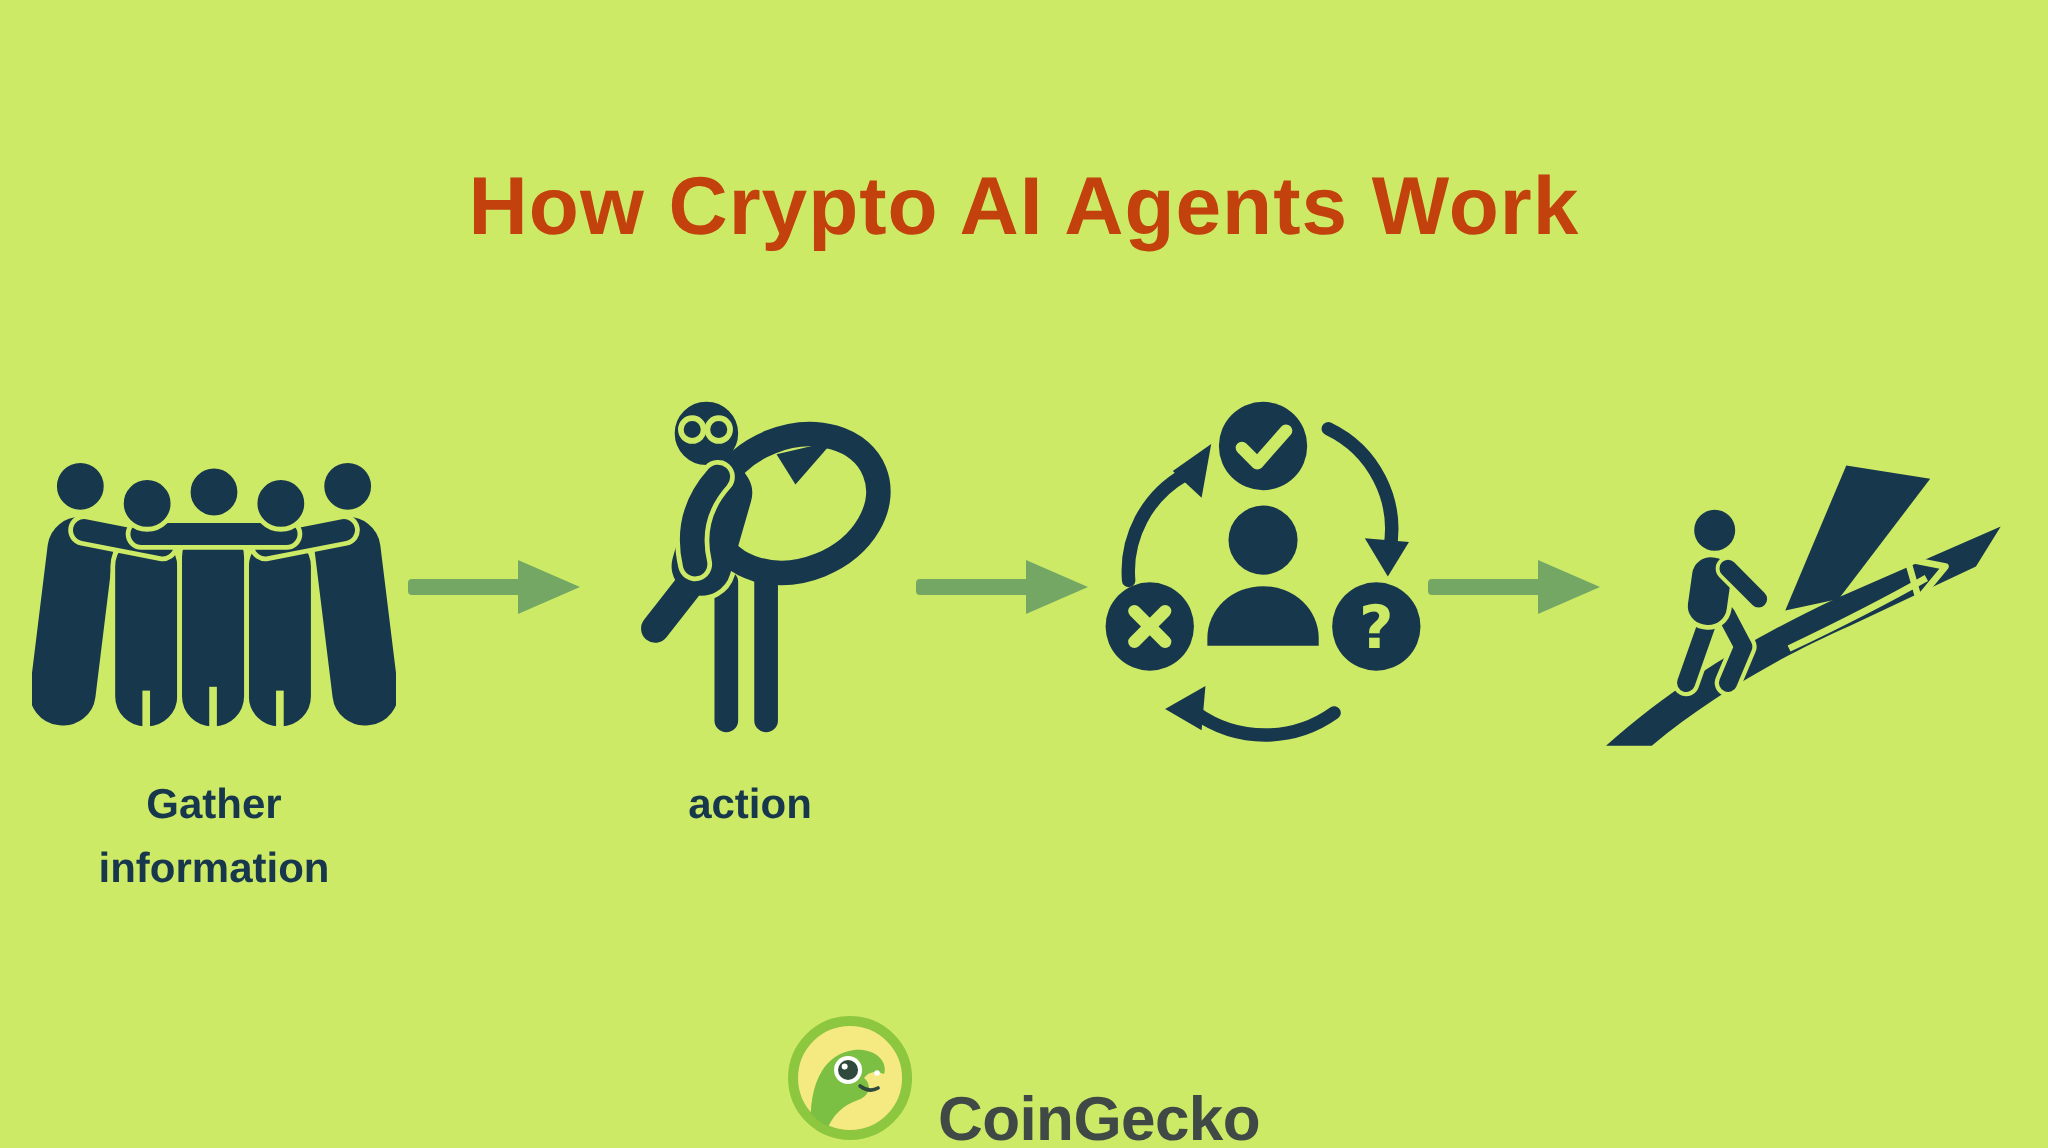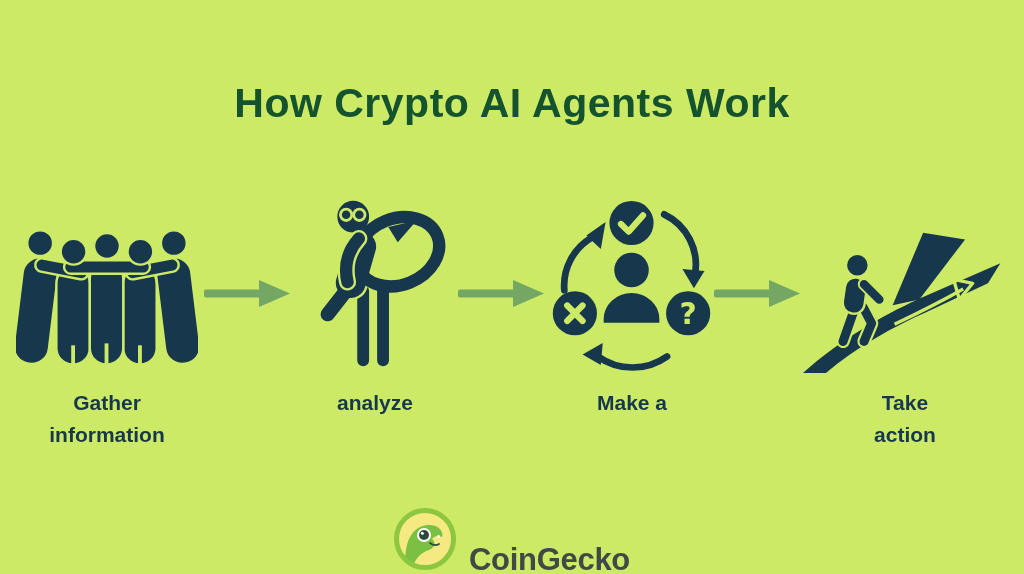--- a/index.html
+++ b/index.html
@@ -7,21 +7,21 @@
     position:relative;
     width:1024px;height:574px;
     background:#cdea67;
     overflow:hidden;
     font-family:"Liberation Sans",sans-serif;
   }
   .title{
     position:absolute;top:80px;left:0;width:100%;
     text-align:center;
     font-size:41px;font-weight:800;letter-spacing:.5px;
-    color:#14532d;
+    color:#c2410c;
   }
   .step{position:absolute;width:220px;top:0;height:574px;pointer-events:none;}
   .step-1{left:-3px;}
   .step-2{left:265px;}
   .step-3{left:522px;}
   .step-4{left:795px;}
   .icon-slot{
     position:absolute;top:193px;left:0;width:220px;height:180px;
     display:flex;align-items:flex-end;justify-content:center;
   }
@@ -104,21 +104,21 @@
         <g stroke="#17374d" fill="none" stroke-linecap="round">
           <path d="M66 82 L30 128" stroke-width="15"></path>
           <ellipse cx="104" cy="62" rx="45" ry="35" stroke-width="13" transform="rotate(-22 104 62)"></ellipse>
         </g>
         <path d="M94 36 L124 29 L104 52 Z" fill="#17374d"></path>
         <path d="M63 48 Q45 68 51 94" stroke="#cdea67" stroke-width="18" fill="none" stroke-linecap="round"></path>
         <path d="M63 48 Q45 68 51 94" stroke="#17374d" stroke-width="13" fill="none" stroke-linecap="round"></path>
       </svg>
     </div>
     <div class="label">
-      <div>analyze</div>
+      <div>action</div>
     </div>
   </div>
 
   <svg class="connector connector-2" viewBox="0 0 90 32" aria-hidden="true">
     <rect x="2" y="12.5" width="58" height="8" rx="2" fill="#74a764"></rect>
     <polygon points="57,3 88,16.5 57,30" fill="#74a764"></polygon>
   </svg>
 
   <div class="step step-3">
     <div class="icon-slot">
@@ -137,21 +137,20 @@
         <path d="M58 134 v-4 a29 27 0 0 1 58 0 v4 z" fill="#17374d"></path>
         <circle cx="87" cy="30" r="23" fill="#17374d"></circle>
         <path d="M76 31 l8 8 l15 -17" stroke="#cdea67" stroke-width="6.5" fill="none" stroke-linecap="round" stroke-linejoin="round"></path>
         <circle cx="28" cy="124" r="23" fill="#17374d"></circle>
         <path d="M20 116 l16 16 M36 116 l-16 16" stroke="#cdea67" stroke-width="6.5" fill="none" stroke-linecap="round"></path>
         <circle cx="146" cy="124" r="23" fill="#17374d"></circle>
         <text x="146" y="135" text-anchor="middle" font-size="31" font-weight="bold" fill="#cdea67" font-family="DejaVu Sans, sans-serif">?</text>
       </svg>
     </div>
     <div class="label">
-      <div>Make a</div>
     </div>
   </div>
 
   <svg class="connector connector-3" viewBox="0 0 90 32" aria-hidden="true">
     <rect x="2" y="12.5" width="58" height="8" rx="2" fill="#74a764"></rect>
     <polygon points="57,3 88,16.5 57,30" fill="#74a764"></polygon>
   </svg>
 
   <div class="step step-4">
     <div class="icon-slot">
@@ -165,24 +164,20 @@
         <path d="M54 88 L42 122" stroke="#17374d" stroke-width="9.5" fill="none" stroke-linecap="round"></path>
         <path d="M63 86 L72 103 L64 122" stroke="#17374d" stroke-width="9.5" fill="none" stroke-linecap="round" stroke-linejoin="round"></path>
         <g fill="#17374d" stroke="#cdea67" stroke-width="2.5">
           <circle cx="57" cy="42" r="12"></circle>
           <rect x="45" y="55" width="23" height="38" rx="11" transform="rotate(8 56 58)"></rect>
         </g>
         <path d="M64 62 L80 78" stroke="#cdea67" stroke-width="13" fill="none" stroke-linecap="round"></path>
         <path d="M64 62 L80 78" stroke="#17374d" stroke-width="9" fill="none" stroke-linecap="round"></path>
       </svg>
     </div>
-    <div class="label">
-      <div>Take</div>
-      <div>action</div>
-    </div>
   </div>
 
   <div class="footer">
     <svg width="62" height="62" viewBox="0 0 62 62" aria-hidden="true">
       <defs>
           <clipPath id="lc">
             <circle cx="31" cy="31" r="26.5"></circle>
           </clipPath>
         </defs>
       <circle cx="31" cy="31" r="28.5" fill="#f5e982" stroke="#8dc63f" stroke-width="5"></circle>

